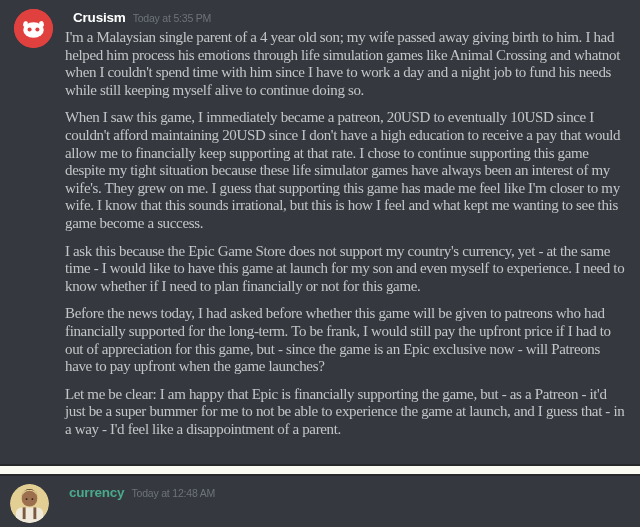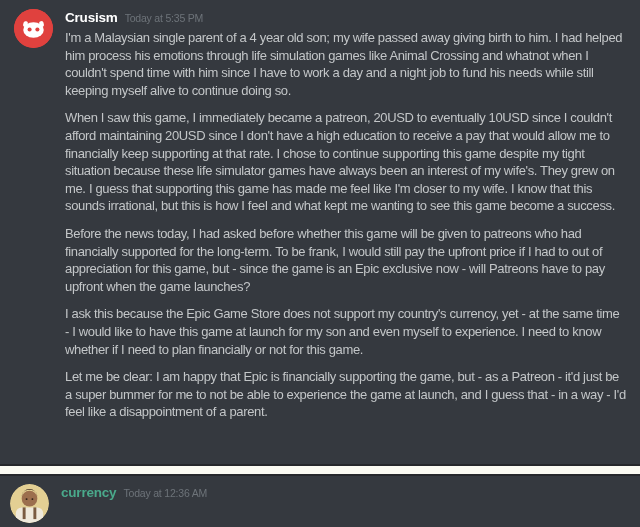--- a/index.html
+++ b/index.html
@@ -17,32 +17,32 @@
     background:var(--separator,#fbfbf3);
     border-top:2px solid var(--separator-border,#26282c);
     border-bottom:2px solid var(--separator-border,#26282c);
   }
   .message{display:flex;align-items:flex-start;}
   .avatar{
     width:39px;height:39px;border-radius:50%;flex:none;
     margin-right:4px;cursor:pointer;overflow:hidden;
   }
   .content{flex:1;min-width:0;padding-left:8px;}
-  .msg-header{margin-bottom:3px;line-height:16px;}
+  .msg-header{margin-bottom:3px;line-height:16px;margin-left:8px;}
   .username{
     color:#ffffff;font-weight:bold;font-size:13.5px;cursor:pointer;letter-spacing:-0.2px;
   }
   .username.role-green{color:var(--username-bottom,#4aa98b);}
   .timestamp{
     color:var(--timestamp,#6d7379);font-size:10.5px;margin-left:7px;letter-spacing:-0.2px;
   }
   p.msg-text{
     color:var(--text,#c3c6c8);
-    font-size:13px;line-height:17.6px;letter-spacing:-0.35px;
-    margin:0 0 10px 0;word-wrap:break-word;
+    font-size:15px;line-height:17.6px;letter-spacing:-0.35px;
+    margin:0 0 10px 0;word-wrap:break-word;font-family:Liberation Serif, serif;
   }
   p.msg-text:last-of-type{margin-bottom:0;}
   svg{display:block;}
 </style>
 </head>
 <body>
 
 <div>
 
   <section class="chat-section top">
@@ -60,22 +60,22 @@
             <circle cx="24" cy="21" r="2.1" fill="#e0413e"></circle>
           </svg>
         </span>
       </div>
       <div class="content">
         <div class="msg-header">
           <span class="username">Crusism</span><span class="timestamp">Today at 5:35 PM</span>
         </div>
         <p class="msg-text">I'm a Malaysian single parent of a 4 year old son; my wife passed away giving birth to him. I had helped him process his emotions through life simulation games like Animal Crossing and whatnot when I couldn't spend time with him since I have to work a day and a night job to fund his needs while still keeping myself alive to continue doing so.</p>
         <p class="msg-text">When I saw this game, I immediately became a patreon, 20USD to eventually 10USD since I couldn't afford maintaining 20USD since I don't have a high education to receive a pay that would allow me to financially keep supporting at that rate. I chose to continue supporting this game despite my tight situation because these life simulator games have always been an interest of my wife's. They grew on me. I guess that supporting this game has made me feel like I'm closer to my wife. I know that this sounds irrational, but this is how I feel and what kept me wanting to see this game become a success.</p>
+        <p class="msg-text">I ask this because the Epic Game Store does not support my country's currency, yet - at the same time - I would like to have this game at launch for my son and even myself to experience. I need to know whether if I need to plan financially or not for this game.</p>
         <p class="msg-text">Before the news today, I had asked before whether this game will be given to patreons who had financially supported for the long-term. To be frank, I would still pay the upfront price if I had to out of appreciation for this game, but - since the game is an Epic exclusive now - will Patreons have to pay upfront when the game launches?</p>
-        <p class="msg-text">I ask this because the Epic Game Store does not support my country's currency, yet - at the same time - I would like to have this game at launch for my son and even myself to experience. I need to know whether if I need to plan financially or not for this game.</p>
         <p class="msg-text">Let me be clear: I am happy that Epic is financially supporting the game, but - as a Patreon - it'd just be a super bummer for me to not be able to experience the game at launch, and I guess that - in a way - I'd feel like a disappointment of a parent.</p>
 
       </div>
     </div>
   </section>
 
   <div class="separator"></div>
 
   <section class="chat-section bottom">
     <div class="message">
@@ -95,19 +95,19 @@
               <circle cx="20" cy="15" r="8" fill="#9c6f4e"></circle>
               <path d="M12 13 a8 8 0 0 1 16 0 l-1 -4 a8 6 0 0 0 -14 0 z" fill="#3c2a1e"></path>
               <circle cx="17" cy="15.5" r="1" fill="#2c1f16"></circle>
               <circle cx="23" cy="15.5" r="1" fill="#2c1f16"></circle>
             </g>
           </svg>
         </span>
       </div>
       <div class="content">
         <div class="msg-header">
-          <span class="username role-green">currency</span><span class="timestamp">Today at 12:36 AM</span>
+          <span class="username role-green">currency</span><span class="timestamp">Today at 12:48 AM</span>
         </div>
       </div>
     </div>
   </section>
 
 </div>
 
 </body></html>

